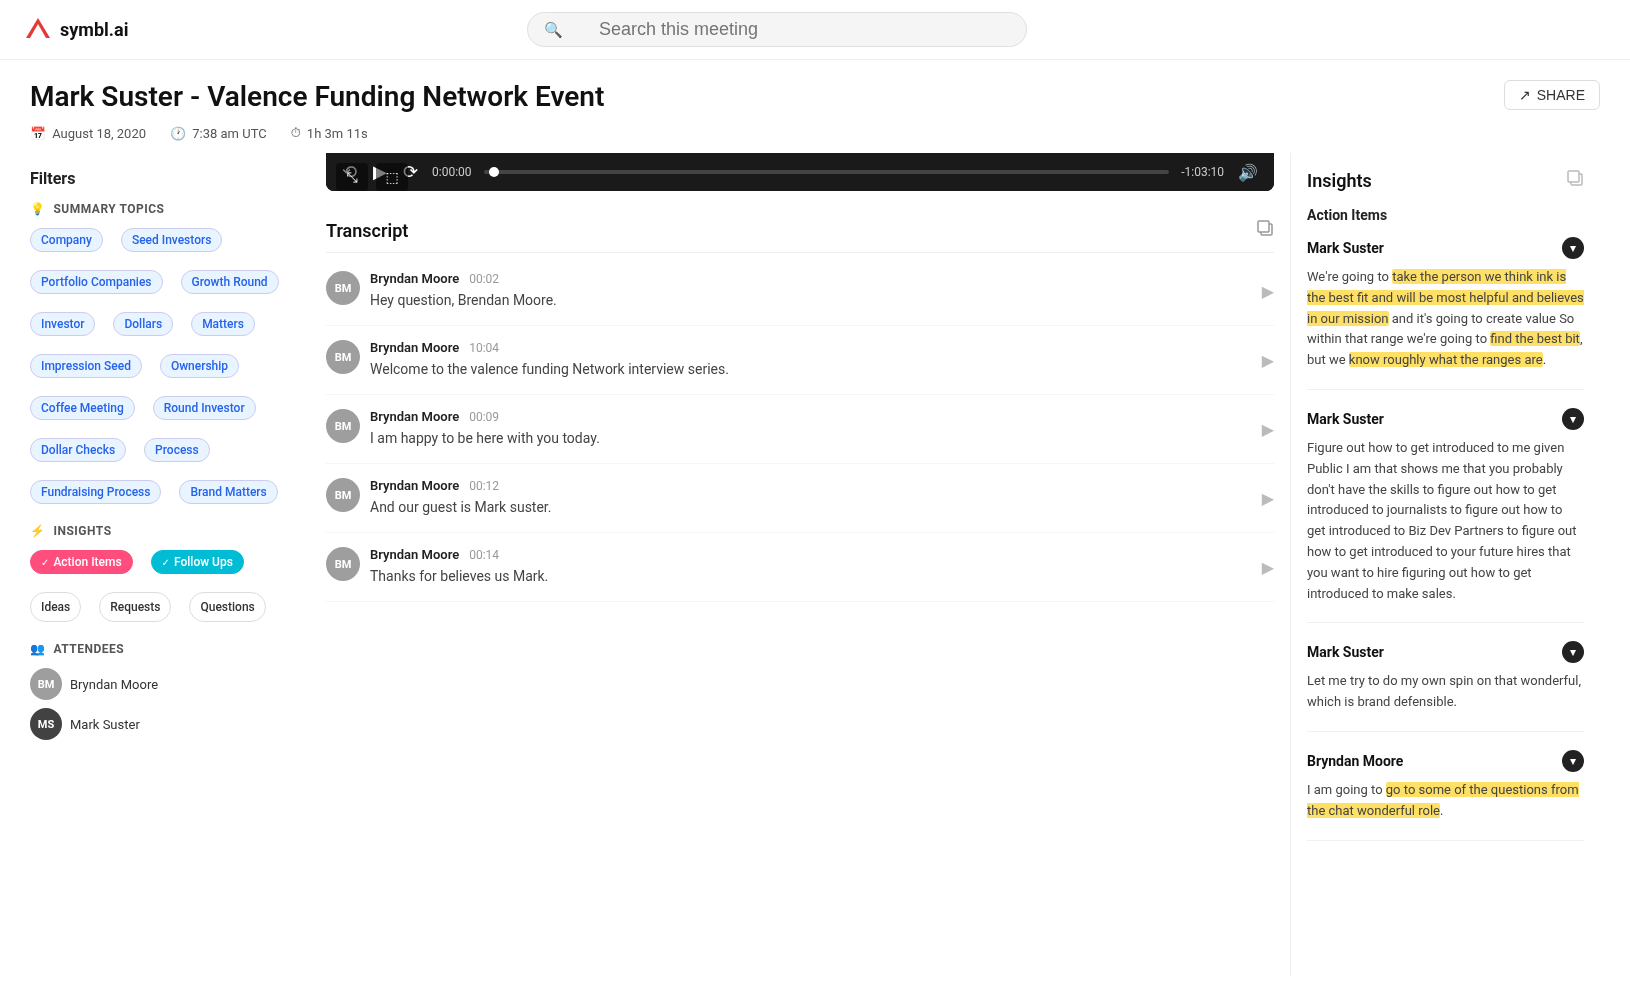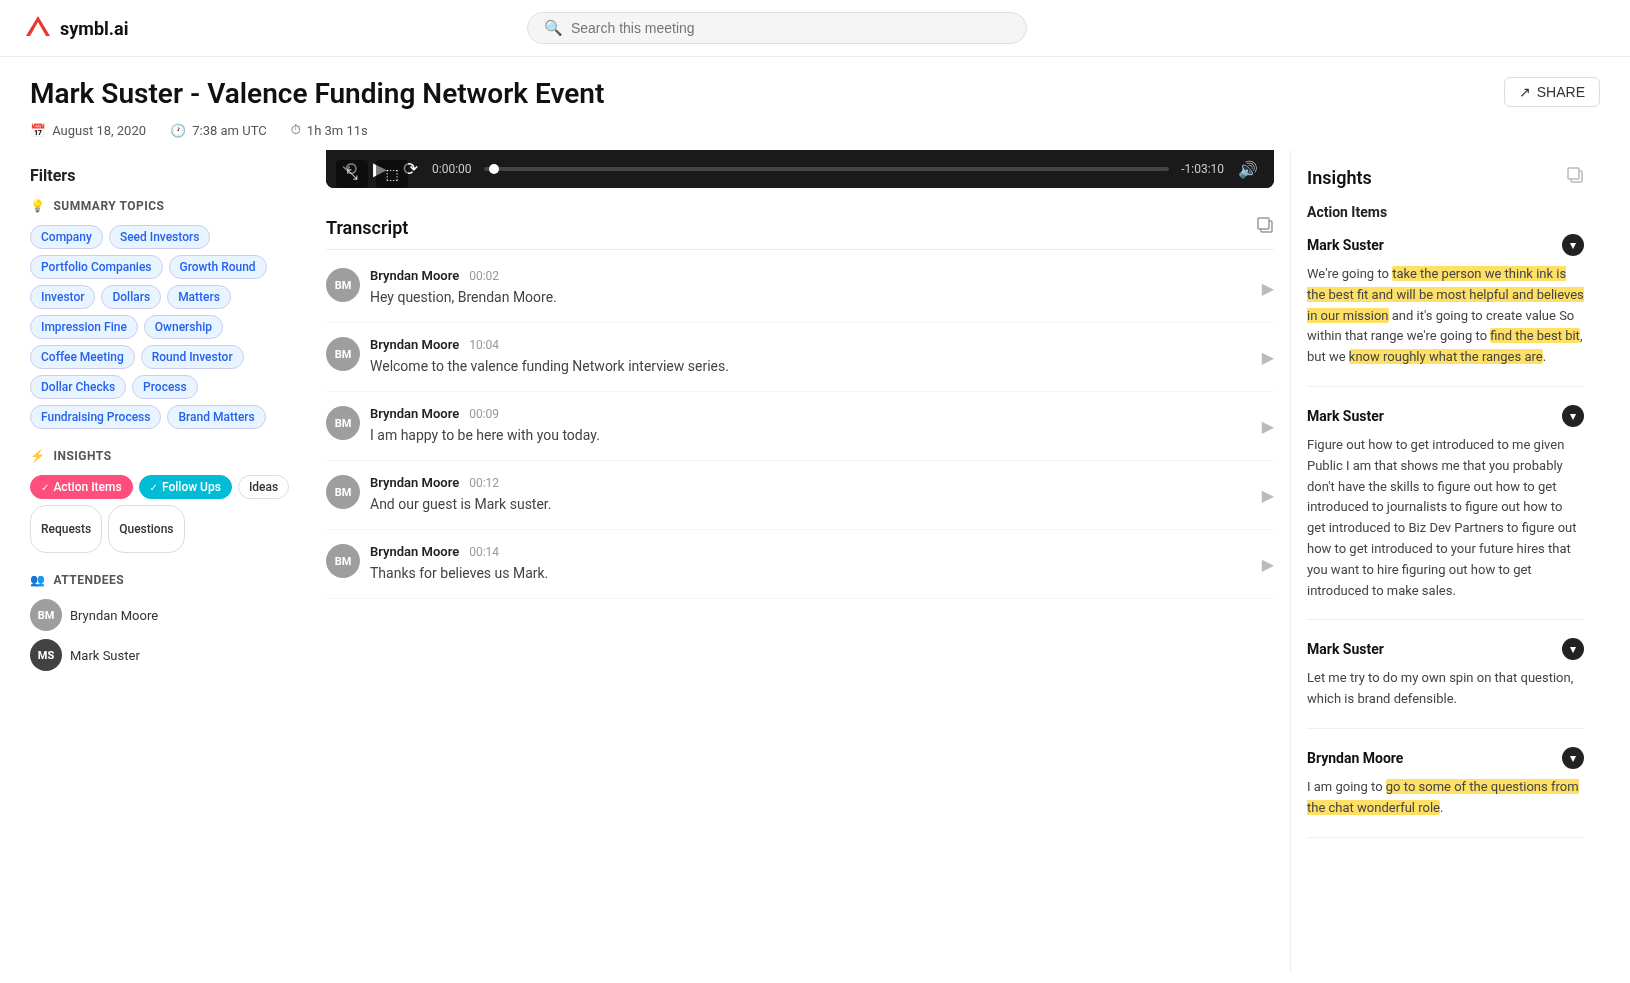--- a/index.html
+++ b/index.html
@@ -3,37 +3,37 @@
   <meta charset="utf-8">
   <style>
     * { box-sizing: border-box; margin: 0; padding: 0; }
     body { font-family: -apple-system, BlinkMacSystemFont, 'Segoe UI', Roboto, sans-serif; background: #fff; color: #222; font-size: 14px; }
 
     
     .header { display: flex; align-items: center; justify-content: space-between; padding: 12px 24px; border-bottom: 1px solid #eee; background: #fff; }
     .logo { display: flex; align-items: center; gap: 8px; font-weight: 700; font-size: 18px; color: #111; justify-content: flex-end; }
     .logo-icon { width: 28px; height: 28px; }
     .search-bar { display: flex; align-items: center; gap: 8px; background: #f5f5f5; border: 1px solid #e0e0e0; border-radius: 20px; padding: 6px 16px; width: 500px; }
-    .search-bar input { border: none; background: transparent; outline: none; font-size: 14px; color: #555; width: 100%; }
+    .search-bar input { border: none; background: transparent; outline: none; font-size: 18px; color: #555; width: 100%; margin-left: 28px; }
 
     
     .page-title-area { padding: 20px 30px 12px; }
     .page-title { font-size: 28px; font-weight: 600; color: #111; margin-bottom: 12px; }
     .meta-row { display: flex; align-items: center; gap: 24px; color: #555; font-size: 13px; }
     .meta-item { display: flex; align-items: center; gap: 6px; }
     .share-btn { display: flex; align-items: center; gap: 6px; margin-left: auto; border: 1px solid #ddd; border-radius: 6px; padding: 6px 14px; background: #fff; cursor: pointer; font-size: 14px; color: #333; }
 
     
     .main-layout { display: flex; gap: 0; padding: 0 30px 0; height: calc(983px - 160px); }
 
     
     .sidebar { width: 280px; flex-shrink: 0; padding: 16px 0; overflow-y: auto; }
     .sidebar-section { margin-bottom: 20px; }
     .sidebar-section-title { display: flex; align-items: center; gap: 8px; font-size: 12px; font-weight: 700; color: #555; letter-spacing: 0.5px; margin-bottom: 12px; }
-    .tags-container { display: flex; flex-wrap: wrap; gap: 6px; }
+    .tags-container { display: flex; flex-wrap: wrap; gap: 18px; }
     .tag { padding: 4px 10px; border-radius: 16px; font-size: 12px; font-weight: 500; cursor: pointer; border: 1px solid #cce; background: #e8f4ff; color: #2563eb; }
     .attendees-list { display: flex; flex-direction: column; gap: 8px; }
     .attendee-item { display: flex; align-items: center; gap: 8px; }
     .avatar { width: 32px; height: 32px; border-radius: 50%; display: flex; align-items: center; justify-content: center; font-size: 11px; font-weight: 700; color: #fff; flex-shrink: 0; }
     .attendee-name { font-size: 13px; color: #333; }
 
     
     .center-panel { flex: 1; padding: 0 16px; overflow-y: auto; }
     .video-container { background: #000; border-radius: 8px; position: relative; margin-bottom: 16px; }
     .video-top-controls { position: absolute; top: 10px; left: 10px; display: flex; gap: 8px; }
@@ -132,42 +132,42 @@
         <span>SUMMARY TOPICS</span>
       </div>
       <div class="tags-container" id="summary-tags-container">
           <span class="tag">Company</span>
           <span class="tag">Seed Investors</span>
           <span class="tag">Portfolio Companies</span>
           <span class="tag">Growth Round</span>
           <span class="tag">Investor</span>
           <span class="tag">Dollars</span>
           <span class="tag">Matters</span>
-          <span class="tag">Impression Fine</span>
+          <span class="tag">Impression Seed</span>
           <span class="tag">Ownership</span>
           <span class="tag">Coffee Meeting</span>
           <span class="tag">Round Investor</span>
           <span class="tag">Dollar Checks</span>
           <span class="tag">Process</span>
           <span class="tag">Fundraising Process</span>
           <span class="tag">Brand Matters</span>
         </div>
     </div>
 
     <div class="sidebar-section">
       <div class="sidebar-section-title">
         <span>⚡</span>
         <span>INSIGHTS</span>
       </div>
       <div class="tags-container" id="insights-tags-container">
           <span style="padding: 4px 10px; border-radius: 16px; font-size: 12px; font-weight: 500; cursor: pointer; background: rgb(255, 77, 125); color: rgb(255, 255, 255); border: 1px solid rgb(255, 77, 125); display: inline-flex; align-items: center; gap: 4px;"><span style="font-size:10px;">✓</span> Action Items</span>
           <span style="padding: 4px 10px; border-radius: 16px; font-size: 12px; font-weight: 500; cursor: pointer; background: rgb(0, 188, 212); color: rgb(255, 255, 255); border: 1px solid rgb(0, 188, 212); display: inline-flex; align-items: center; gap: 4px;"><span style="font-size:10px;">✓</span> Follow Ups</span>
           <span style="padding: 4px 10px; border-radius: 16px; font-size: 12px; font-weight: 500; cursor: pointer; background: rgb(255, 255, 255); color: rgb(51, 51, 51); border: 1px solid rgb(221, 221, 221); display: inline-flex; align-items: center; gap: 4px;">Ideas</span>
           <span style="padding: 4px 10px; border-radius: 16px; font-size: 12px; font-weight: 500; cursor: pointer; background: rgb(255, 255, 255); color: rgb(51, 51, 51); border: 1px solid rgb(221, 221, 221); display: inline-flex; align-items: center; gap: 4px;">Requests</span>
-          <span style="padding: 16px 10px; border-radius: 16px; font-size: 12px; font-weight: 500; cursor: pointer; background: rgb(255, 255, 255); color: rgb(51, 51, 51); border: 1px solid rgb(221, 221, 221); display: inline-flex; align-items: center; gap: 4px;">Questions</span>
+          <span style="padding: 7px 10px; border-radius: 16px; font-size: 12px; font-weight: 500; cursor: pointer; background: rgb(255, 255, 255); color: rgb(51, 51, 51); border: 1px solid rgb(221, 221, 221); display: inline-flex; align-items: center; gap: 4px;">Questions</span>
         </div>
     </div>
 
     <div class="sidebar-section">
       <div class="sidebar-section-title">
         <span>👥</span>
         <span>ATTENDEES</span>
       </div>
       <div class="attendees-list" id="attendees-list-container">
           <div class="attendee-item">
@@ -296,21 +296,21 @@
       <span class="insight-card-speaker">Mark Suster</span>
       <button class="insight-card-toggle">▾</button>
     </div>
     <div class="insight-text"><span>Figure out how to get introduced to me given Public I am that shows me that you probably don't have the skills to figure out how to get introduced to journalists to figure out how to get introduced to Biz Dev Partners to figure out how to get introduced to your future hires that you want to hire figuring out how to get introduced to make sales.</span></div>
   </div>
         <div class="insight-card">
     <div class="insight-card-header">
       <span class="insight-card-speaker">Mark Suster</span>
       <button class="insight-card-toggle">▾</button>
     </div>
-    <div class="insight-text"><span>Let me try to do my own spin on that question, which is brand defensible.</span></div>
+    <div class="insight-text"><span>Let me try to do my own spin on that wonderful, which is brand defensible.</span></div>
   </div>
         <div class="insight-card">
     <div class="insight-card-header">
       <span class="insight-card-speaker">Bryndan Moore</span>
       <button class="insight-card-toggle">▾</button>
     </div>
     <div class="insight-text"><span>I am going to </span><span class="highlight-yellow">go to some of the questions from the chat wonderful role</span><span>.</span></div>
   </div>
       </div>
   </div>

